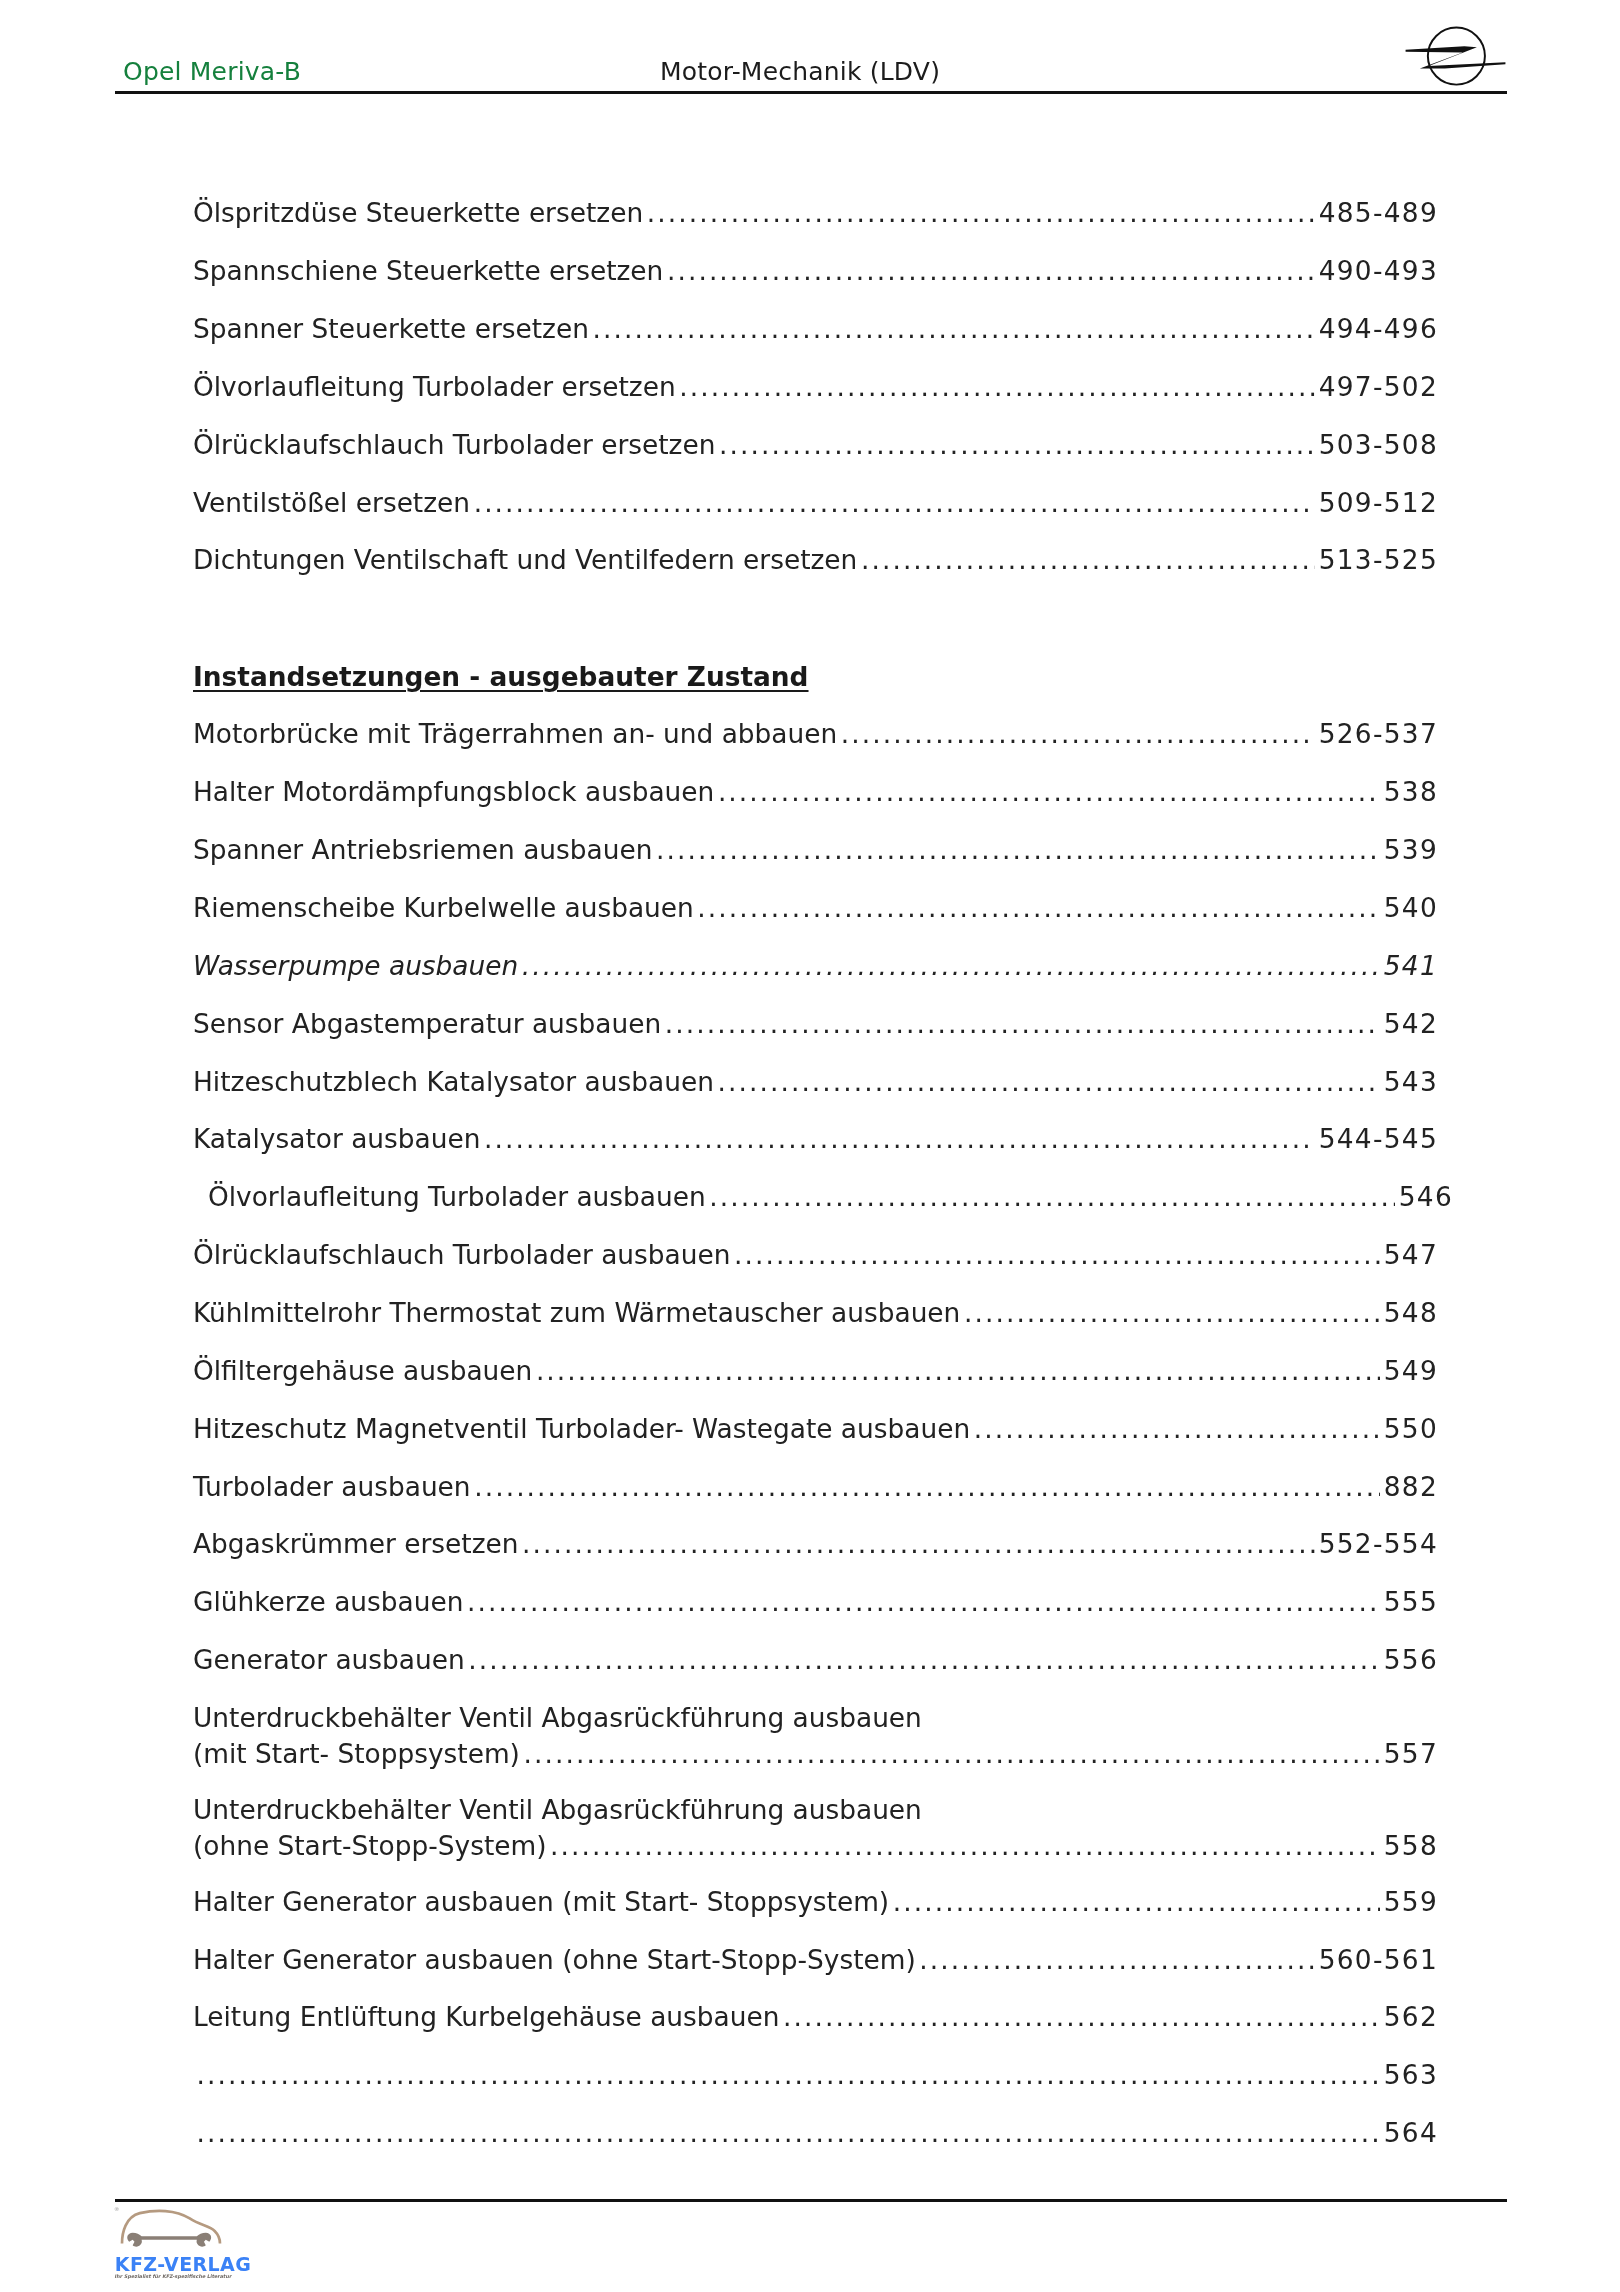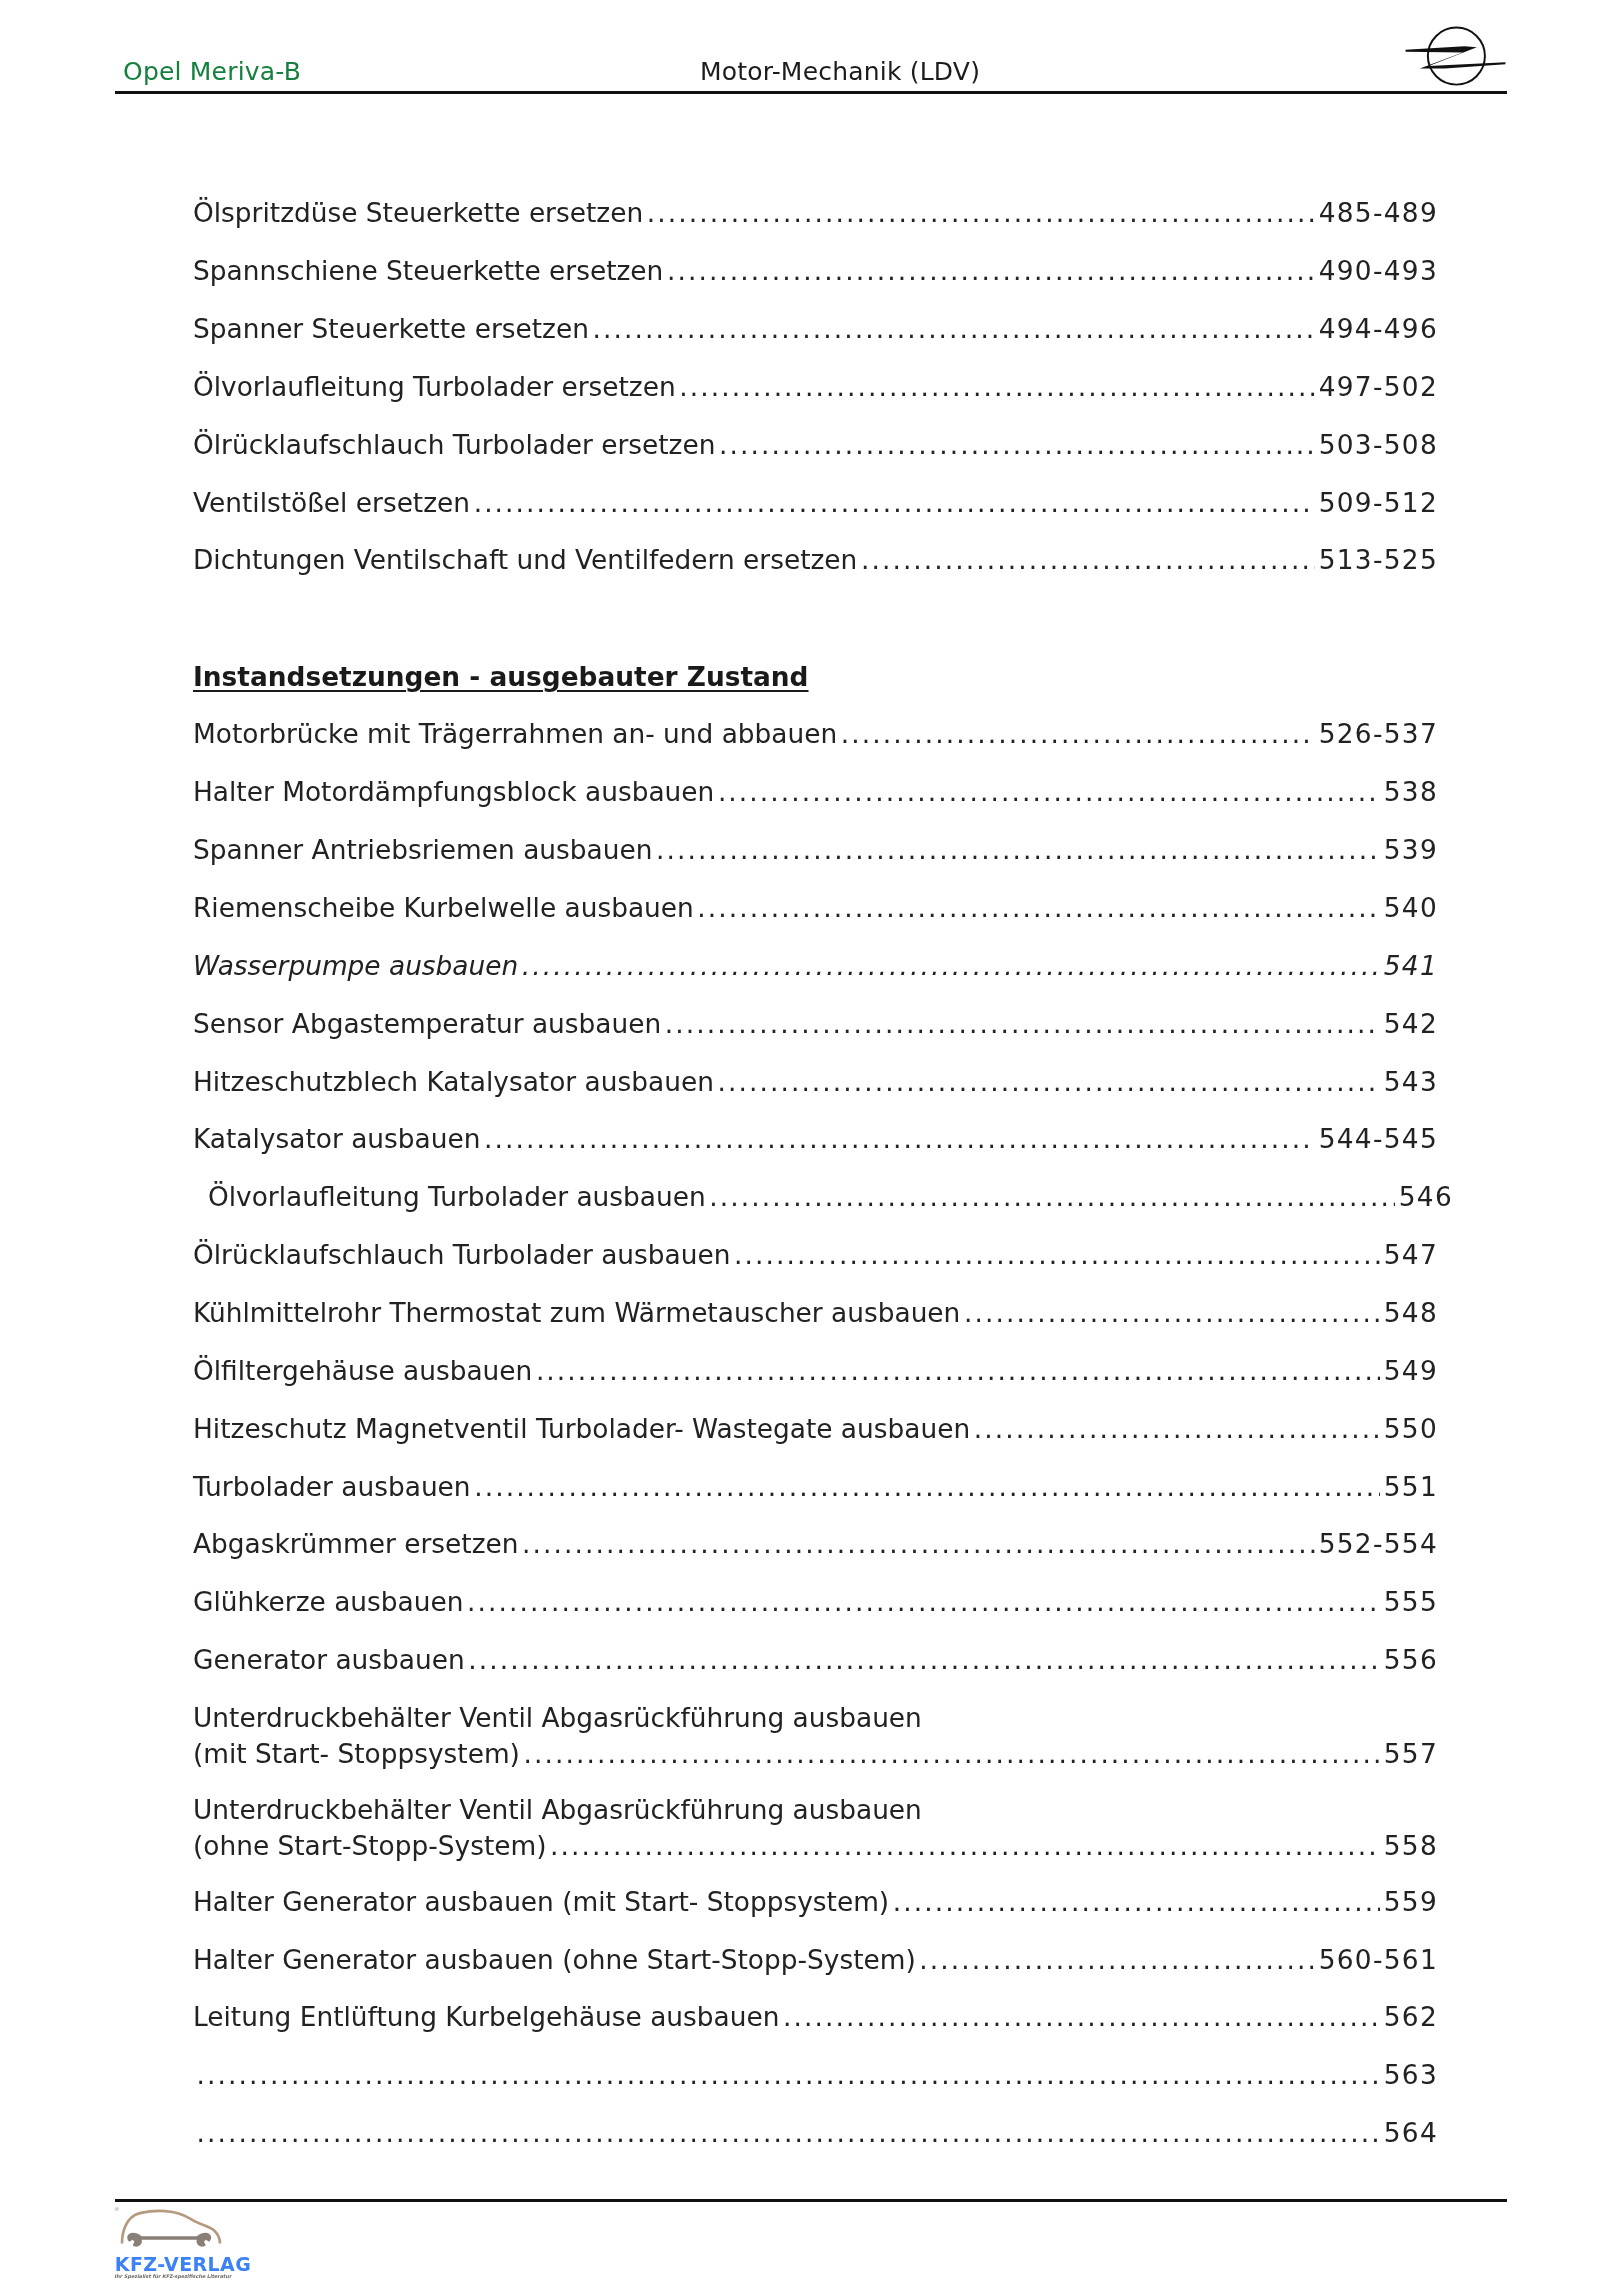--- a/index.html
+++ b/index.html
@@ -21,21 +21,21 @@
     left: 123px;
     top: 59px;
     font-size: 25px;
     line-height: 1;
     color: #15803d;
     white-space: nowrap;
     letter-spacing: 0.2px;
   }
   .hdr-center {
     position: absolute;
-    left: 700px;
+    left: 660px;
     top: 59px;
     font-size: 25px;
     line-height: 1;
     color: #1c1c1c;
     white-space: nowrap;
     letter-spacing: 0.2px;
   }
   .hdr-rule {
     position: absolute;
     left: 115px;
@@ -304,21 +304,21 @@
       <div class="row">
         <span class="title">Hitzeschutz Magnetventil Turbolader- Wastegate ausbauen</span>
         <span class="leader"></span>
         <span class="page">550</span>
       </div>
     </div>
     <div class="entry" style="top: 1469px;">
       <div class="row">
         <span class="title">Turbolader ausbauen</span>
         <span class="leader"></span>
-        <span class="page">551</span>
+        <span class="page">882</span>
       </div>
     </div>
     <div class="entry" style="top: 1526px;">
       <div class="row">
         <span class="title">Abgaskrümmer ersetzen</span>
         <span class="leader"></span>
         <span class="page">552-554</span>
       </div>
     </div>
     <div class="entry" style="top: 1584px;">

